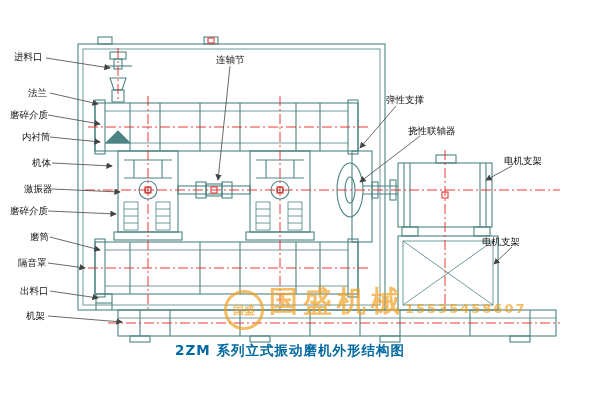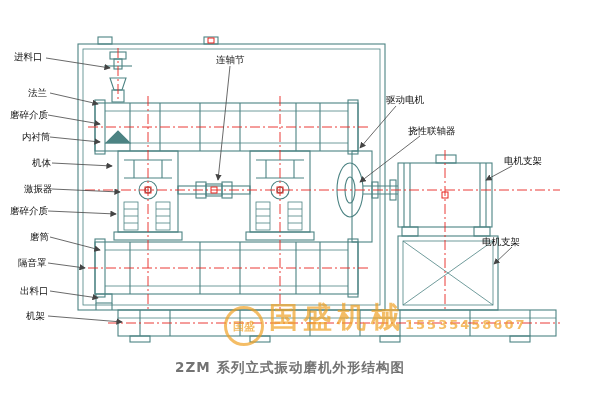--- a/index.html
+++ b/index.html
@@ -1,23 +1,23 @@
 <!DOCTYPE html>
 <html><head>
 <meta charset="utf-8">
 <style>
   html,body{margin:0;padding:0;background:#fff;}
   #stage{position:relative;width:600px;height:376px;background:#ffffff;overflow:hidden;
          font-family:"DejaVu Sans",sans-serif;}
   svg{position:absolute;left:0;top:0;}
   .lbl{position:absolute;font-size:9.5px;color:#111;white-space:nowrap;line-height:1;}
-  .caption{position:absolute;left:60px;top:359px;width:460px;text-align:center;
-           font-size:13.5px;font-weight:700;color:#737373;letter-spacing:1px;}
+  .caption{position:absolute;left:60px;top:342px;width:460px;text-align:center;
+           font-size:13.5px;font-weight:700;color:#0369a1;letter-spacing:1px;}
   .wm{position:absolute;left:224px;top:287px;display:flex;align-items:flex-start;
-      color:#f09f1e;opacity:.68;pointer-events:none;margin-top:16px;}
+      color:#f09f1e;opacity:.68;pointer-events:none;}
   .wm-logo{width:34px;height:34px;border:3px solid #f09f1e;border-radius:50%;
            display:flex;align-items:center;justify-content:center;
            font-size:11px;font-weight:700;margin-right:5px;margin-top:3px;}
   .wm-text{display:flex;flex-direction:row;}
   .wm-brand{font-size:29px;font-weight:800;letter-spacing:5px;line-height:1;}
   .wm-phone{font-size:13px;font-weight:700;letter-spacing:2px;align-self:flex-end;margin-top:0px;}
 </style>
 </head>
 <body>
 
@@ -217,21 +217,21 @@
   <span class="lbl" style="left:32px;top:158px">机体</span>
   <span class="lbl" style="left:24px;top:184px">激振器</span>
   <span class="lbl" style="left:10px;top:206px">磨碎介质</span>
   <span class="lbl" style="left:30px;top:232px">磨筒</span>
   <span class="lbl" style="left:18px;top:258px">隔音罩</span>
   <span class="lbl" style="left:20px;top:286px">出料口</span>
   <span class="lbl" style="left:26px;top:311px">机架</span>
 
   <span class="lbl" style="left:216px;top:55px">连轴节</span>
 
-  <span class="lbl" style="left:386px;top:95px">驱动电机</span>
+  <span class="lbl" style="left:386px;top:95px">弹性支撑</span>
   <span class="lbl" style="left:408px;top:126px">挠性联轴器</span>
   <span class="lbl" style="left:504px;top:156px">电机支架</span>
   <span class="lbl" style="left:482px;top:237px">电机支架</span>
 
   <div class="wm">
     <div class="wm-logo">
       <span>国盛</span>
     </div>
     <div class="wm-text">
       <span class="wm-brand">国盛机械</span>

